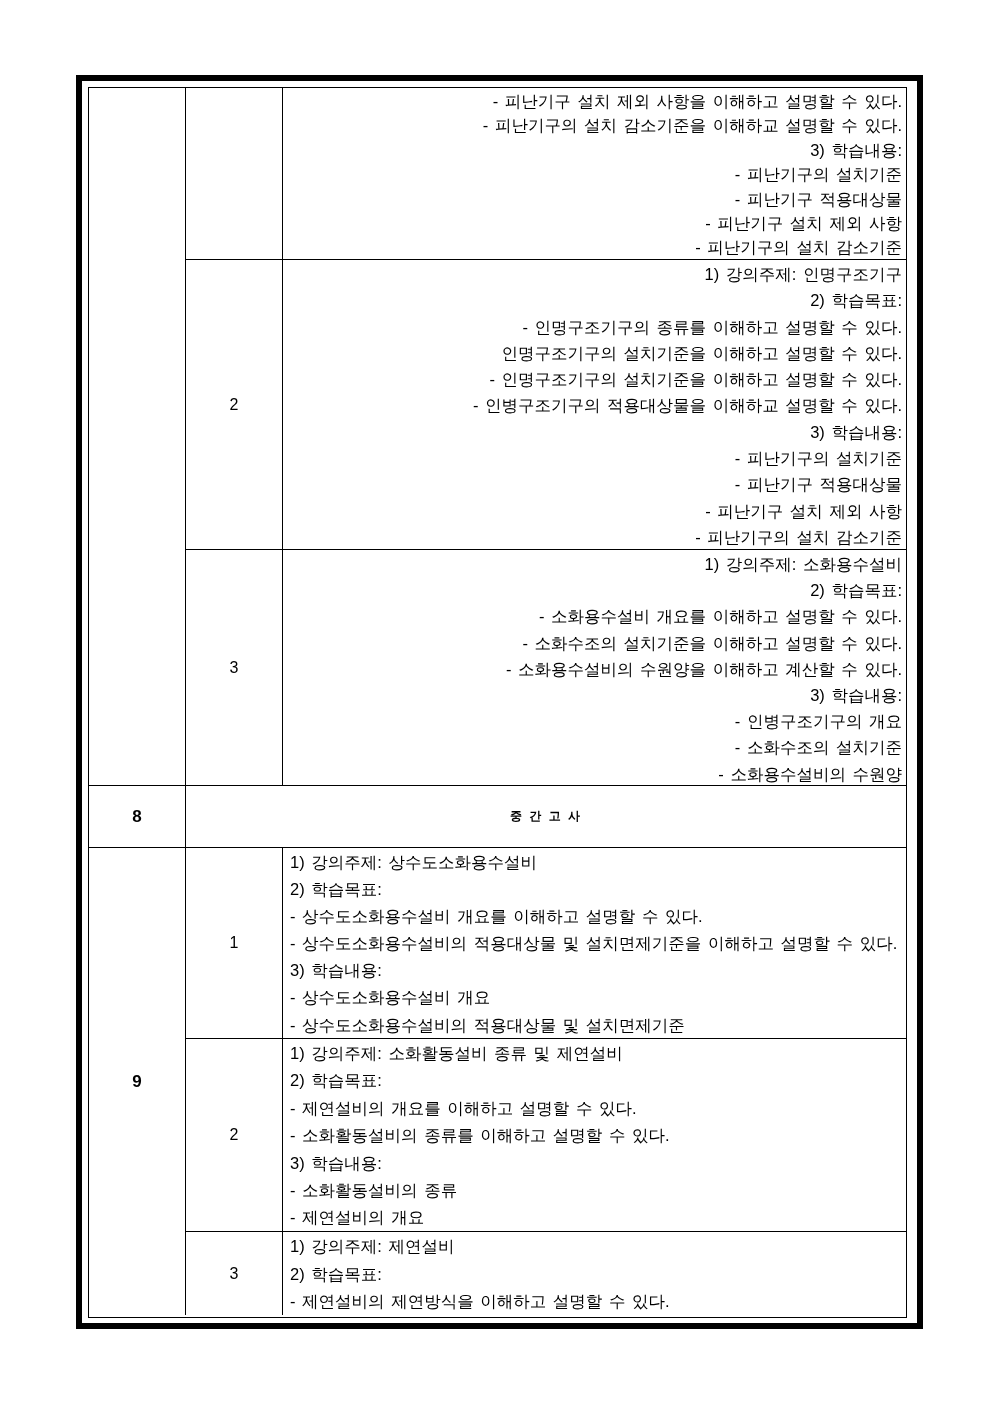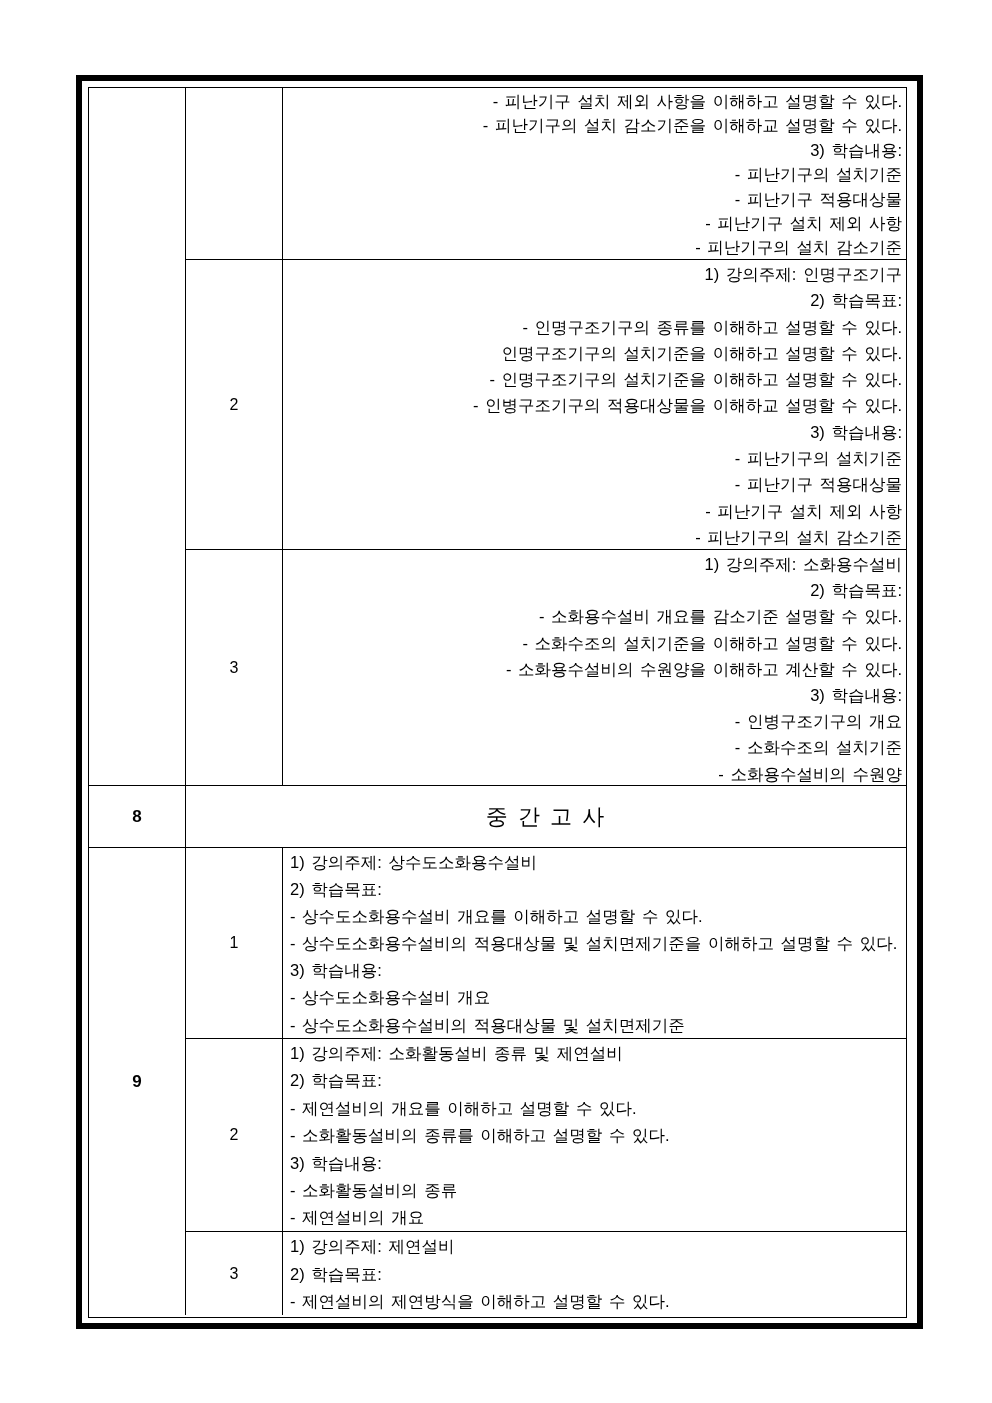--- a/index.html
+++ b/index.html
@@ -35,21 +35,21 @@
 
   .line { white-space:nowrap; word-spacing:2px; overflow:hidden; }
   .lh-a .line { line-height:24.4px; }
   .lh-b .line { line-height:26.3px; }
   .lh-c .line { line-height:26.2px; }
   .lh-d .line { line-height:27.1px; }
   .lh-e .line { line-height:27.4px; }
   .lh-f .line { line-height:27.6px; }
 
   .exam-cell { flex:1; display:flex; align-items:center; justify-content:center;
-               font-weight:normal; font-size:22px; letter-spacing:2px; }
+               font-weight:bold; font-size:12px; letter-spacing:2px; }
 </style>
 </head>
 <body>
 
 <div class="page">
   <div class="page-border"></div>
 
   <div class="doc-table">
 
     <div class="tr group-top">
@@ -84,21 +84,21 @@
             <div class="line">- 피난기구 설치 제외 사항</div>
             <div class="line">- 피난기구의 설치 감소기준</div>
           </div>
         </div>
 
         <div class="subrow h-c">
           <div class="session-cell">3</div>
           <div class="content-cell lh-c">
             <div class="line">1) 강의주제: 소화용수설비</div>
             <div class="line">2) 학습목표:</div>
-            <div class="line">- 소화용수설비 개요를 감소기준 설명할 수 있다.</div>
+            <div class="line">- 소화용수설비 개요를 이해하고 설명할 수 있다.</div>
             <div class="line">- 소화수조의 설치기준을 이해하고 설명할 수 있다.</div>
             <div class="line">- 소화용수설비의 수원양을 이해하고 계산할 수 있다.</div>
             <div class="line">3) 학습내용:</div>
             <div class="line">- 인병구조기구의 개요</div>
             <div class="line">- 소화수조의 설치기준</div>
             <div class="line">- 소화용수설비의 수원양</div>
           </div>
         </div>
 
       </div>

